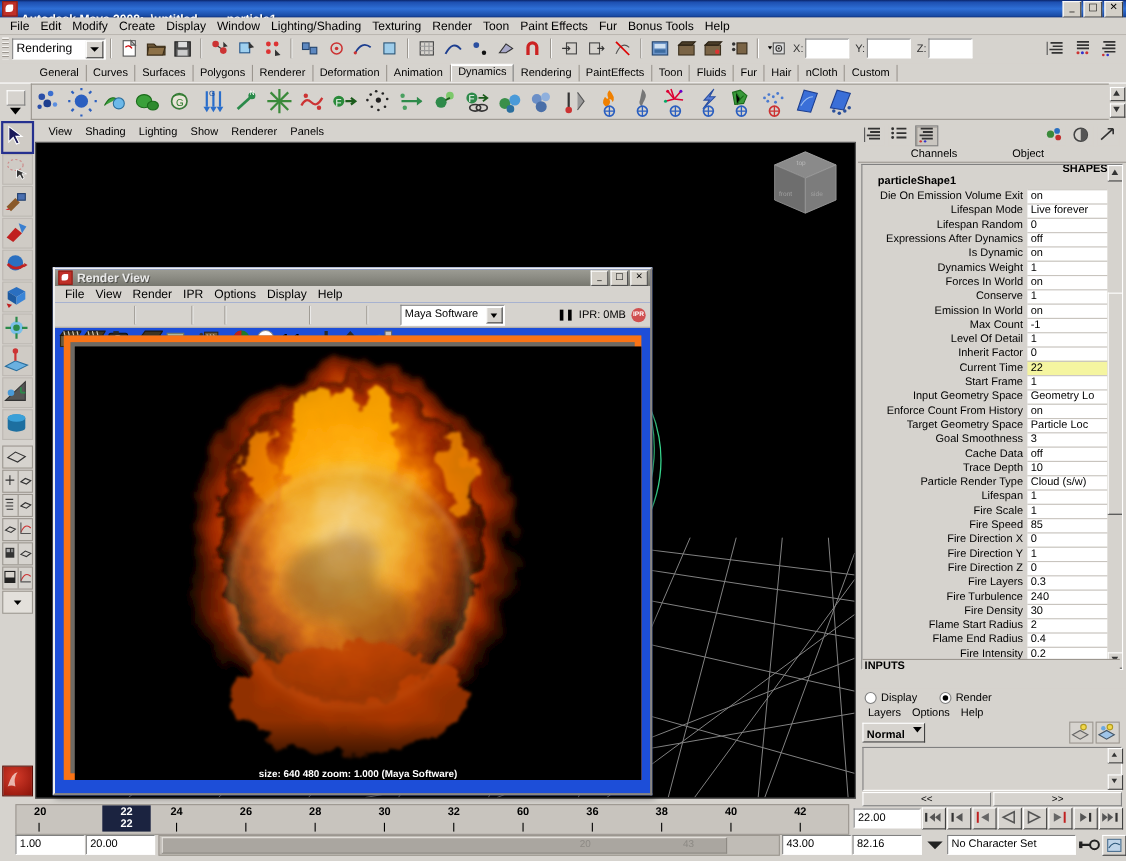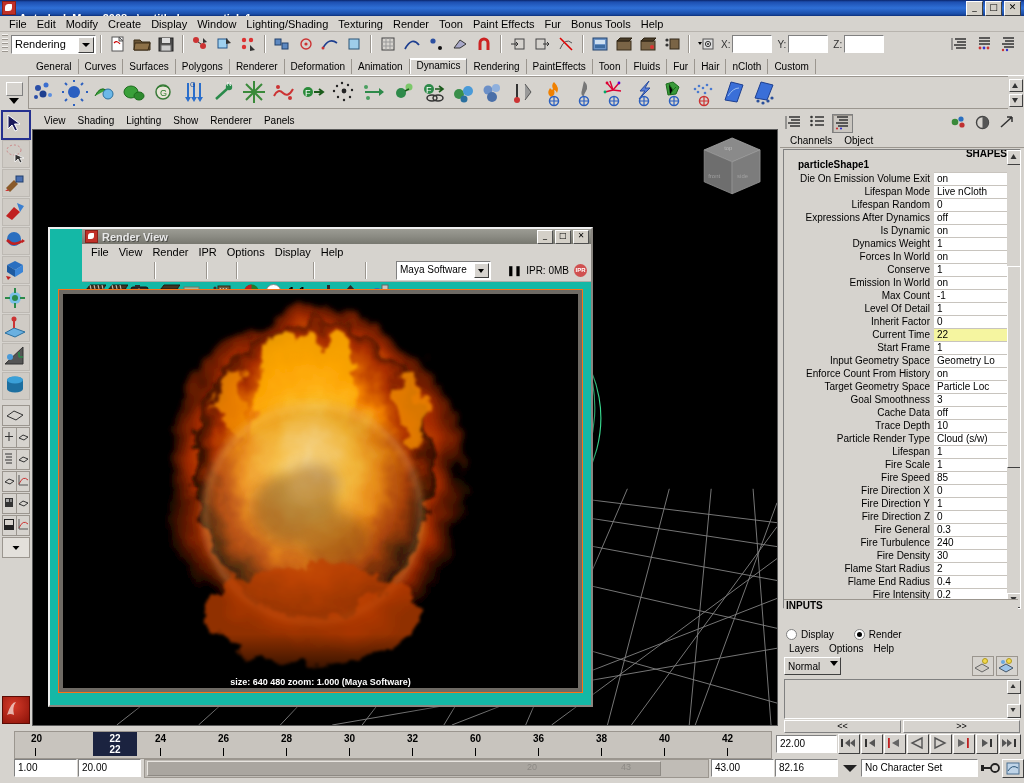--- a/index.html
+++ b/index.html
@@ -94,21 +94,21 @@
   .vp-canvas{position:absolute;left:0;top:0;width:100%;height:100%;}
 
   
   .chpanel{position:absolute;left:780px;top:113px;width:244px;height:502px;background:#d6d3ce;}
   .chtoolrow{height:20px;display:flex;align-items:center;padding-left:4px;gap:3px;}
   .chtb{width:19px;height:17px;background:#d6d3ce;border:1px solid #d6d3ce;position:relative;}
   .chtb.on{border:1px solid #808080;background:#cac6c0;box-shadow:inset 1px 1px 0 #9b968f;}
   .chtb-right{margin-left:auto;display:flex;gap:3px;margin-right:6px;}
   .chmenu{height:14px;background:#d6d3ce;display:flex;align-items:center;padding-left:4px;
     border-bottom:1px solid #9b968f;}
-  .chmenu span{padding:0 6px;font-size:10px;line-height:13px;}
+  .chmenu span{padding:0 6px;font-size:10px;line-height:13px;margin-left:38px;}
   .chlist{position:absolute;left:3px;top:36px;width:236px;height:458px;background:#d6d3ce;
     border:1px solid #808080;border-right-color:#fff;border-bottom-color:#fff;overflow:hidden;}
   .chscroll{position:absolute;right:0;top:0;width:13px;height:100%;background:#d6d3ce;}
   .chscroll .sbtn{width:13px;height:13px;background:#d6d3ce;border:1px solid #fff;
     border-right-color:#404040;border-bottom-color:#404040;position:relative;}
   .chscroll .sbtn.bot{position:absolute;bottom:0;left:0;}
   .chscroll .thumb{position:absolute;left:0;top:116px;width:13px;height:200px;background:#d6d3ce;
     border:1px solid #fff;border-right-color:#404040;border-bottom-color:#404040;}
   .chsec{font-weight:bold;font-size:10px;padding-left:4px;color:#000;height:11px;overflow:hidden;text-align:right;}
   .chobj{font-weight:bold;font-size:10px;padding-left:14px;color:#000;height:13px;}
@@ -123,21 +123,21 @@
   .radrow{height:16px;display:flex;align-items:center;padding-left:6px;font-size:10px;gap:4px;}
   .radio{width:9px;height:9px;border-radius:50%;background:#fff;border:1px solid #808080;
     position:relative;flex:0 0 auto;}
   .radio.on:after{content:"";position:absolute;left:2px;top:2px;width:5px;height:5px;
     border-radius:50%;background:#000;}
   .lmenu{height:13px;display:flex;align-items:center;padding-left:4px;}
   .lmenu span{padding:0 5px;font-size:10px;line-height:12px;}
   .lrow2{height:22px;display:flex;align-items:center;padding-left:4px;}
   .lsel{width:52px;height:16px;background:#d6d3ce;border:1px solid #fff;
     border-right-color:#404040;border-bottom-color:#404040;font-size:10px;
-    display:flex;align-items:center;padding-left:3px;position:relative;}
+    display:flex;align-items:flex-end;padding-left:3px;position:relative;font-weight:bold;}
   .lsel .arw{position:absolute;right:2px;top:3px;width:0;height:0;
     border-left:4px solid transparent;border-right:4px solid transparent;border-top:5px solid #000;}
   .lbtn{width:20px;height:18px;margin-left:2px;border:1px solid #9b968f;background:#d6d3ce;position:relative;}
   .llist{margin:2px 4px 0 4px;height:38px;background:#d6d3ce;border:1px solid #808080;
     border-right-color:#fff;border-bottom-color:#fff;position:relative;}
   .lnav{display:flex;margin:1px 4px 0 4px;gap:2px;}
   .lnav div{flex:1;height:11px;background:#d6d3ce;border:1px solid #fff;
     border-right-color:#808080;border-bottom-color:#808080;text-align:center;font-size:9px;line-height:10px;}
 
   
@@ -161,23 +161,23 @@
   .rangebar{flex:1 1 auto;height:17px;background:#c0bcb6;border:1px solid #9b968f;position:relative;margin:0 2px;}
   .rangeinner{position:absolute;left:2px;top:1px;height:13px;background:#aaa6a0;
     border:1px solid #8e8a84;border-top-color:#e8e5e0;border-left-color:#e8e5e0;}
   .charsel{width:112px;height:16px;background:#fff;border:1px solid #808080;
     border-right-color:#fff;border-bottom-color:#fff;font-size:10px;padding-left:3px;line-height:16px;flex:0 0 auto;}
 
   
   .cmdline{position:absolute;left:0;top:779px;width:1024px;height:4px;background:#d6d3ce;}
 
   
-  .rvwin{position:absolute;left:48px;top:227px;width:545px;height:480px;background:#14b8a6;
+  .rvwin{position:absolute;left:48px;top:243px;width:545px;height:480px;background:#1d4ed8;
     border:2px solid #8a8680;border-top-color:#efefef;border-left-color:#efefef;box-sizing:border-box;
-    box-shadow:2px 2px 6px rgba(0,0,0,.45);padding-left:32px;}
+    box-shadow:2px 2px 6px rgba(0,0,0,.45);}
   .rvtitle{height:15px;background:linear-gradient(180deg,#9c9c94 0%,#8b8b83 50%,#77776f 100%);
     display:flex;align-items:center;padding-left:3px;}
   .rvtitle .ic{width:11px;height:11px;background:#c03028;border:1px solid #8a1f18;
     margin-right:4px;position:relative;flex:0 0 auto;}
   .rvtitle .ic:after{content:"";position:absolute;left:2px;top:2px;width:6px;height:6px;
     background:#fff;border-radius:50% 10% 50% 10%;}
   .rvtitle .t{color:#e8e8e8;font-weight:bold;font-size:11px;text-shadow:1px 1px 0 rgba(0,0,0,.4);}
   .rvtitle .btns{margin-left:auto;display:flex;gap:2px;margin-right:2px;}
   .rvtitle .b{width:14px;height:12px;background:#d4d0c8;border:1px solid #fff;
     border-right-color:#505050;border-bottom-color:#505050;font-size:8px;line-height:10px;
@@ -190,21 +190,21 @@
   .rvsep{width:1px;height:17px;background:#9b968f;border-right:1px solid #fff;margin:0 3px;flex:0 0 auto;}
   .rvcombo{width:90px;height:17px;background:#fff;border:1px solid #808080;
     border-right-color:#fff;border-bottom-color:#fff;font-size:10px;line-height:16px;
     padding-left:3px;position:relative;margin-left:4px;flex:0 0 auto;}
   .rvcombo .arw{position:absolute;right:1px;top:1px;width:13px;height:13px;background:#d6d3ce;
     border:1px solid #fff;border-right-color:#404040;border-bottom-color:#404040;}
   .rvcombo .arw:after{content:"";position:absolute;left:3px;top:5px;border-left:3px solid transparent;
     border-right:3px solid transparent;border-top:4px solid #000;}
   .rvipr{margin-left:auto;margin-right:4px;display:flex;align-items:center;gap:5px;font-size:10px;}
   .rvimgwrap{position:absolute;left:8px;top:60px;width:525px;height:404px;background:#6e6a64;
-    border:1px solid #f97316;box-sizing:border-box;}
+    border:6px solid #f97316;box-sizing:border-box;}
   .rvimg{position:absolute;left:4px;top:4px;width:515px;height:394px;background:#000;overflow:hidden;}
   .rvstatus{position:absolute;left:0;bottom:0;width:100%;text-align:center;color:#fff;
     font-size:9px;font-weight:bold;line-height:12px;text-shadow:1px 1px 1px #000;}
 </style>
 </head>
 <body>
 
 <div id="app">
 
   <div class="titlebar">
@@ -1118,21 +1118,21 @@
       <div style="position:absolute;left:0;top:0;width:223px;overflow:hidden;">
         <div class="chsec" style="margin-top:-2px;">SHAPES</div>
         <div class="chobj">particleShape1</div>
         <div id="chrows">
             <div class="chrow">
               <div class="lbl">Die On Emission Volume Exit</div>
               <div class="val">on</div>
             </div>
             <div class="chrow">
               <div class="lbl">Lifespan Mode</div>
-              <div class="val">Live nCloth</div>
+              <div class="val">Live forever</div>
             </div>
             <div class="chrow">
               <div class="lbl">Lifespan Random</div>
               <div class="val">0</div>
             </div>
             <div class="chrow">
               <div class="lbl">Expressions After Dynamics</div>
               <div class="val">off</div>
             </div>
             <div class="chrow">
@@ -1221,21 +1221,21 @@
             </div>
             <div class="chrow">
               <div class="lbl">Fire Direction Y</div>
               <div class="val">1</div>
             </div>
             <div class="chrow">
               <div class="lbl">Fire Direction Z</div>
               <div class="val">0</div>
             </div>
             <div class="chrow">
-              <div class="lbl">Fire General</div>
+              <div class="lbl">Fire Layers</div>
               <div class="val">0.3</div>
             </div>
             <div class="chrow">
               <div class="lbl">Fire Turbulence</div>
               <div class="val">240</div>
             </div>
             <div class="chrow">
               <div class="lbl">Fire Density</div>
               <div class="val">30</div>
             </div>

